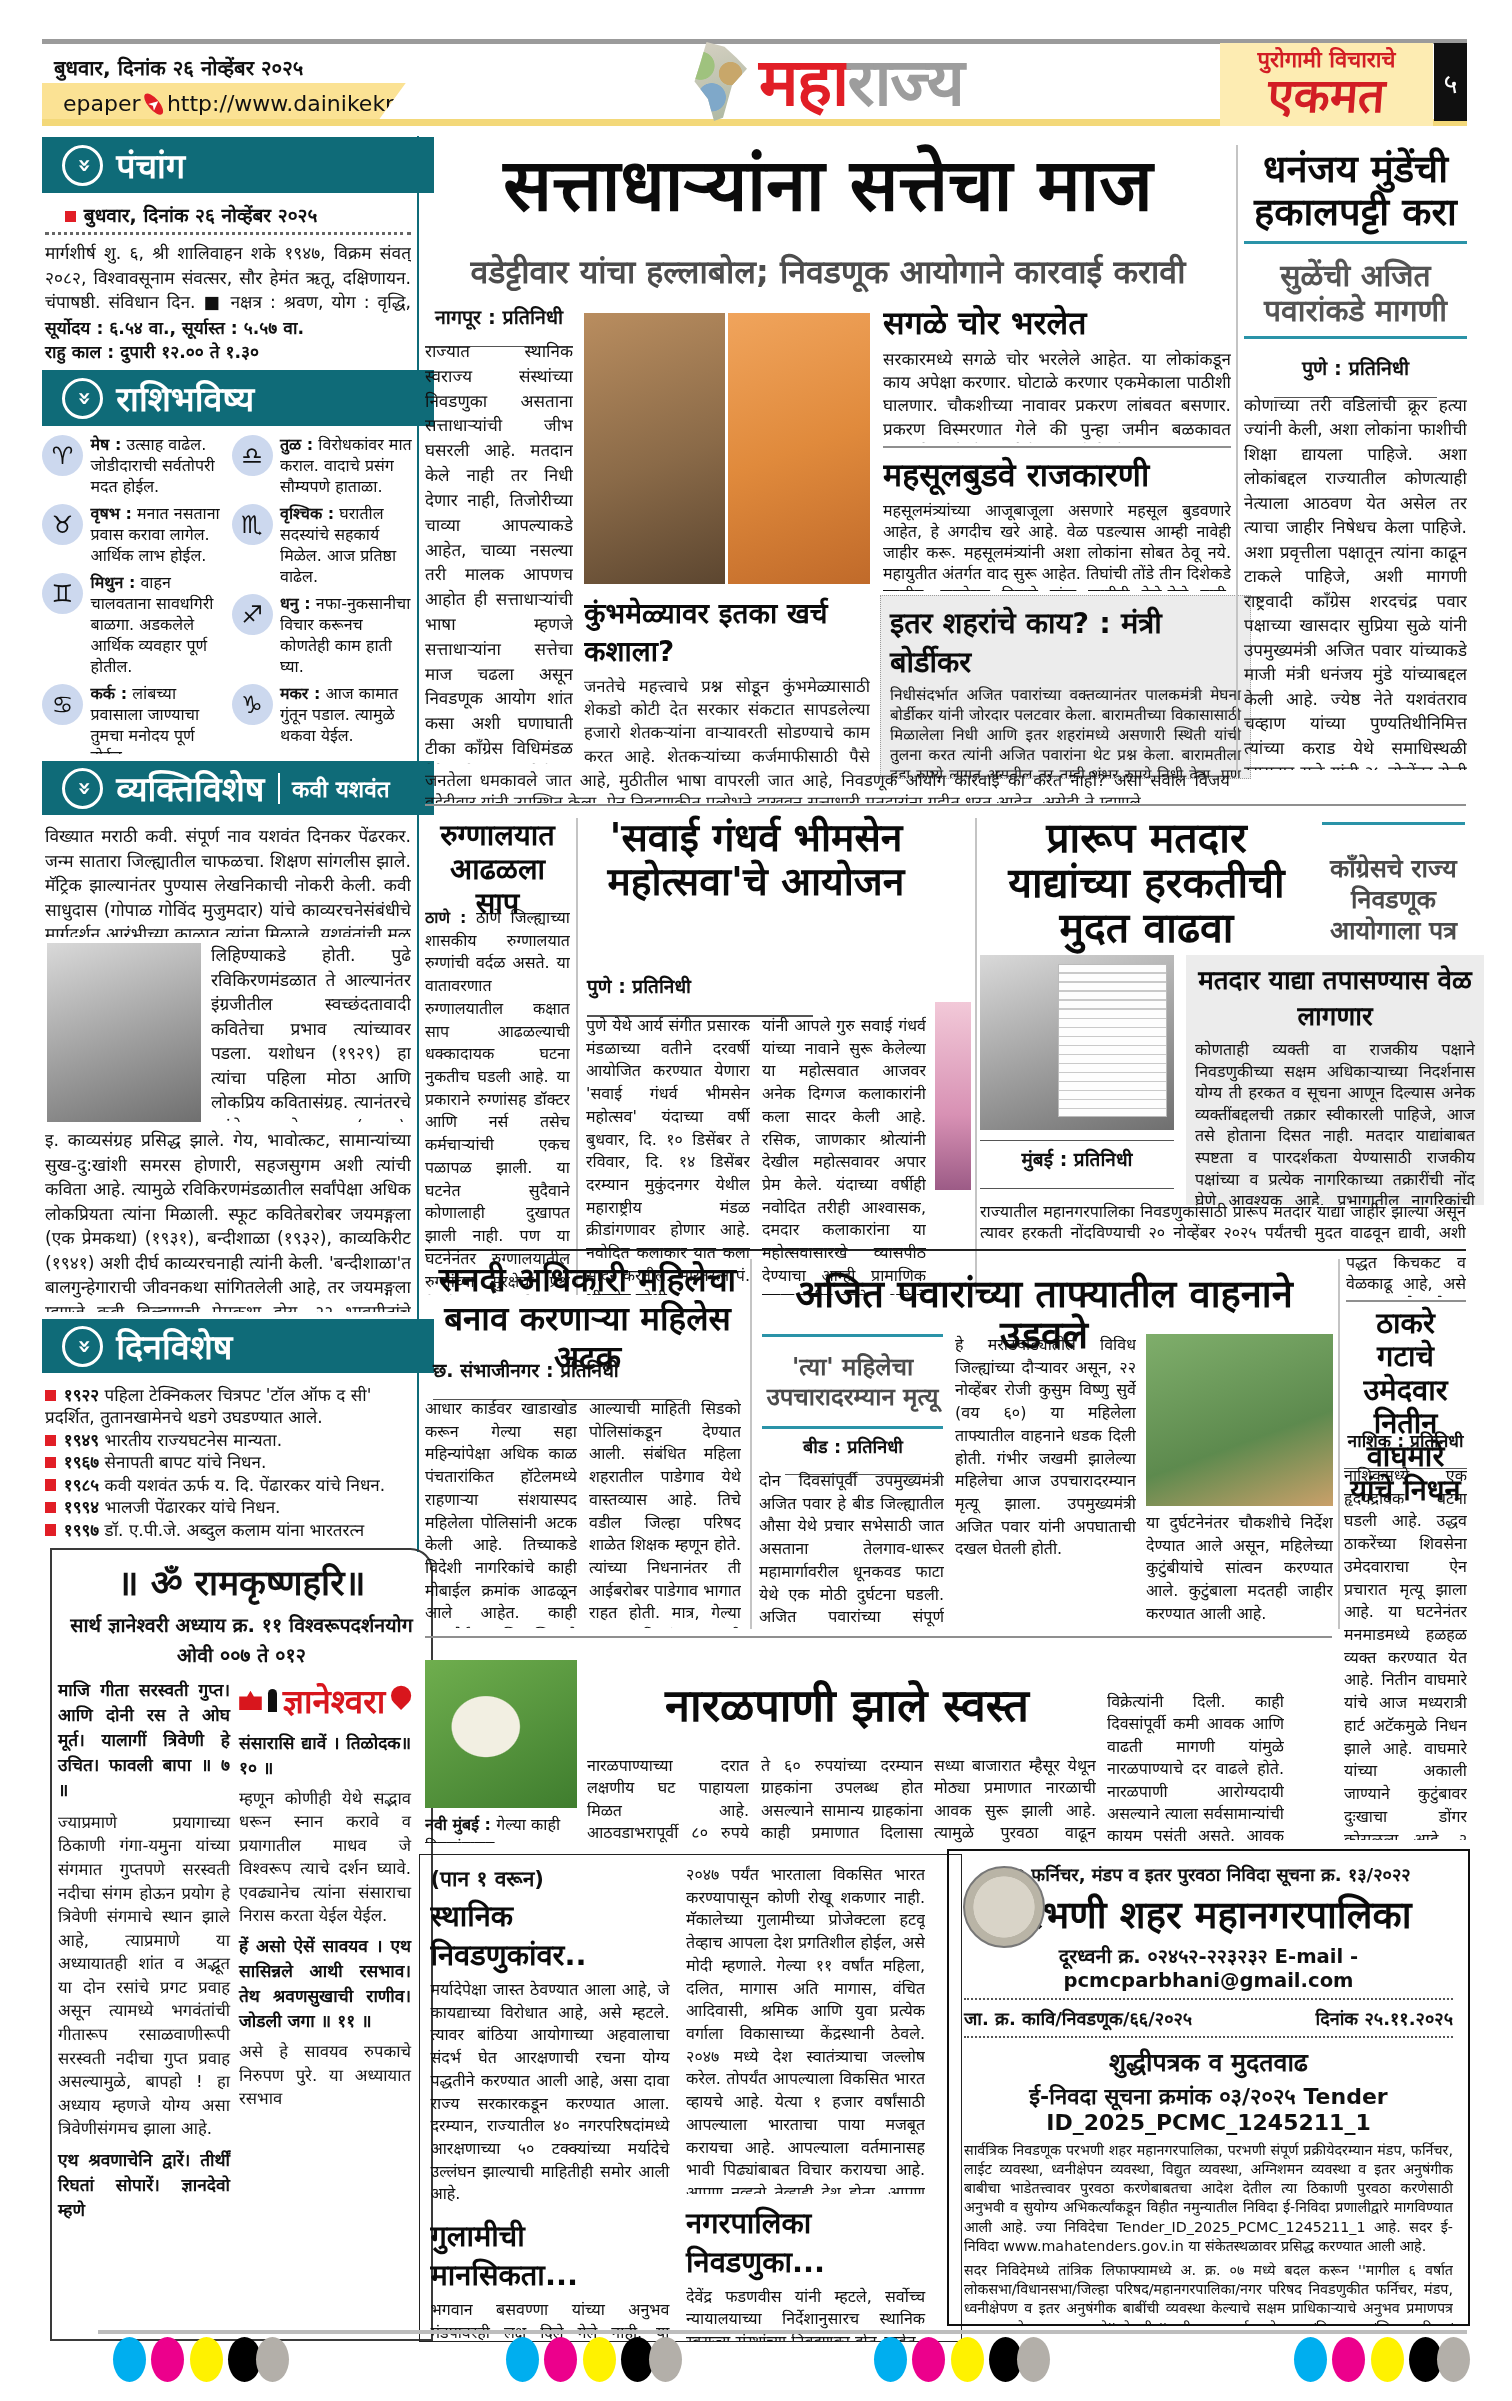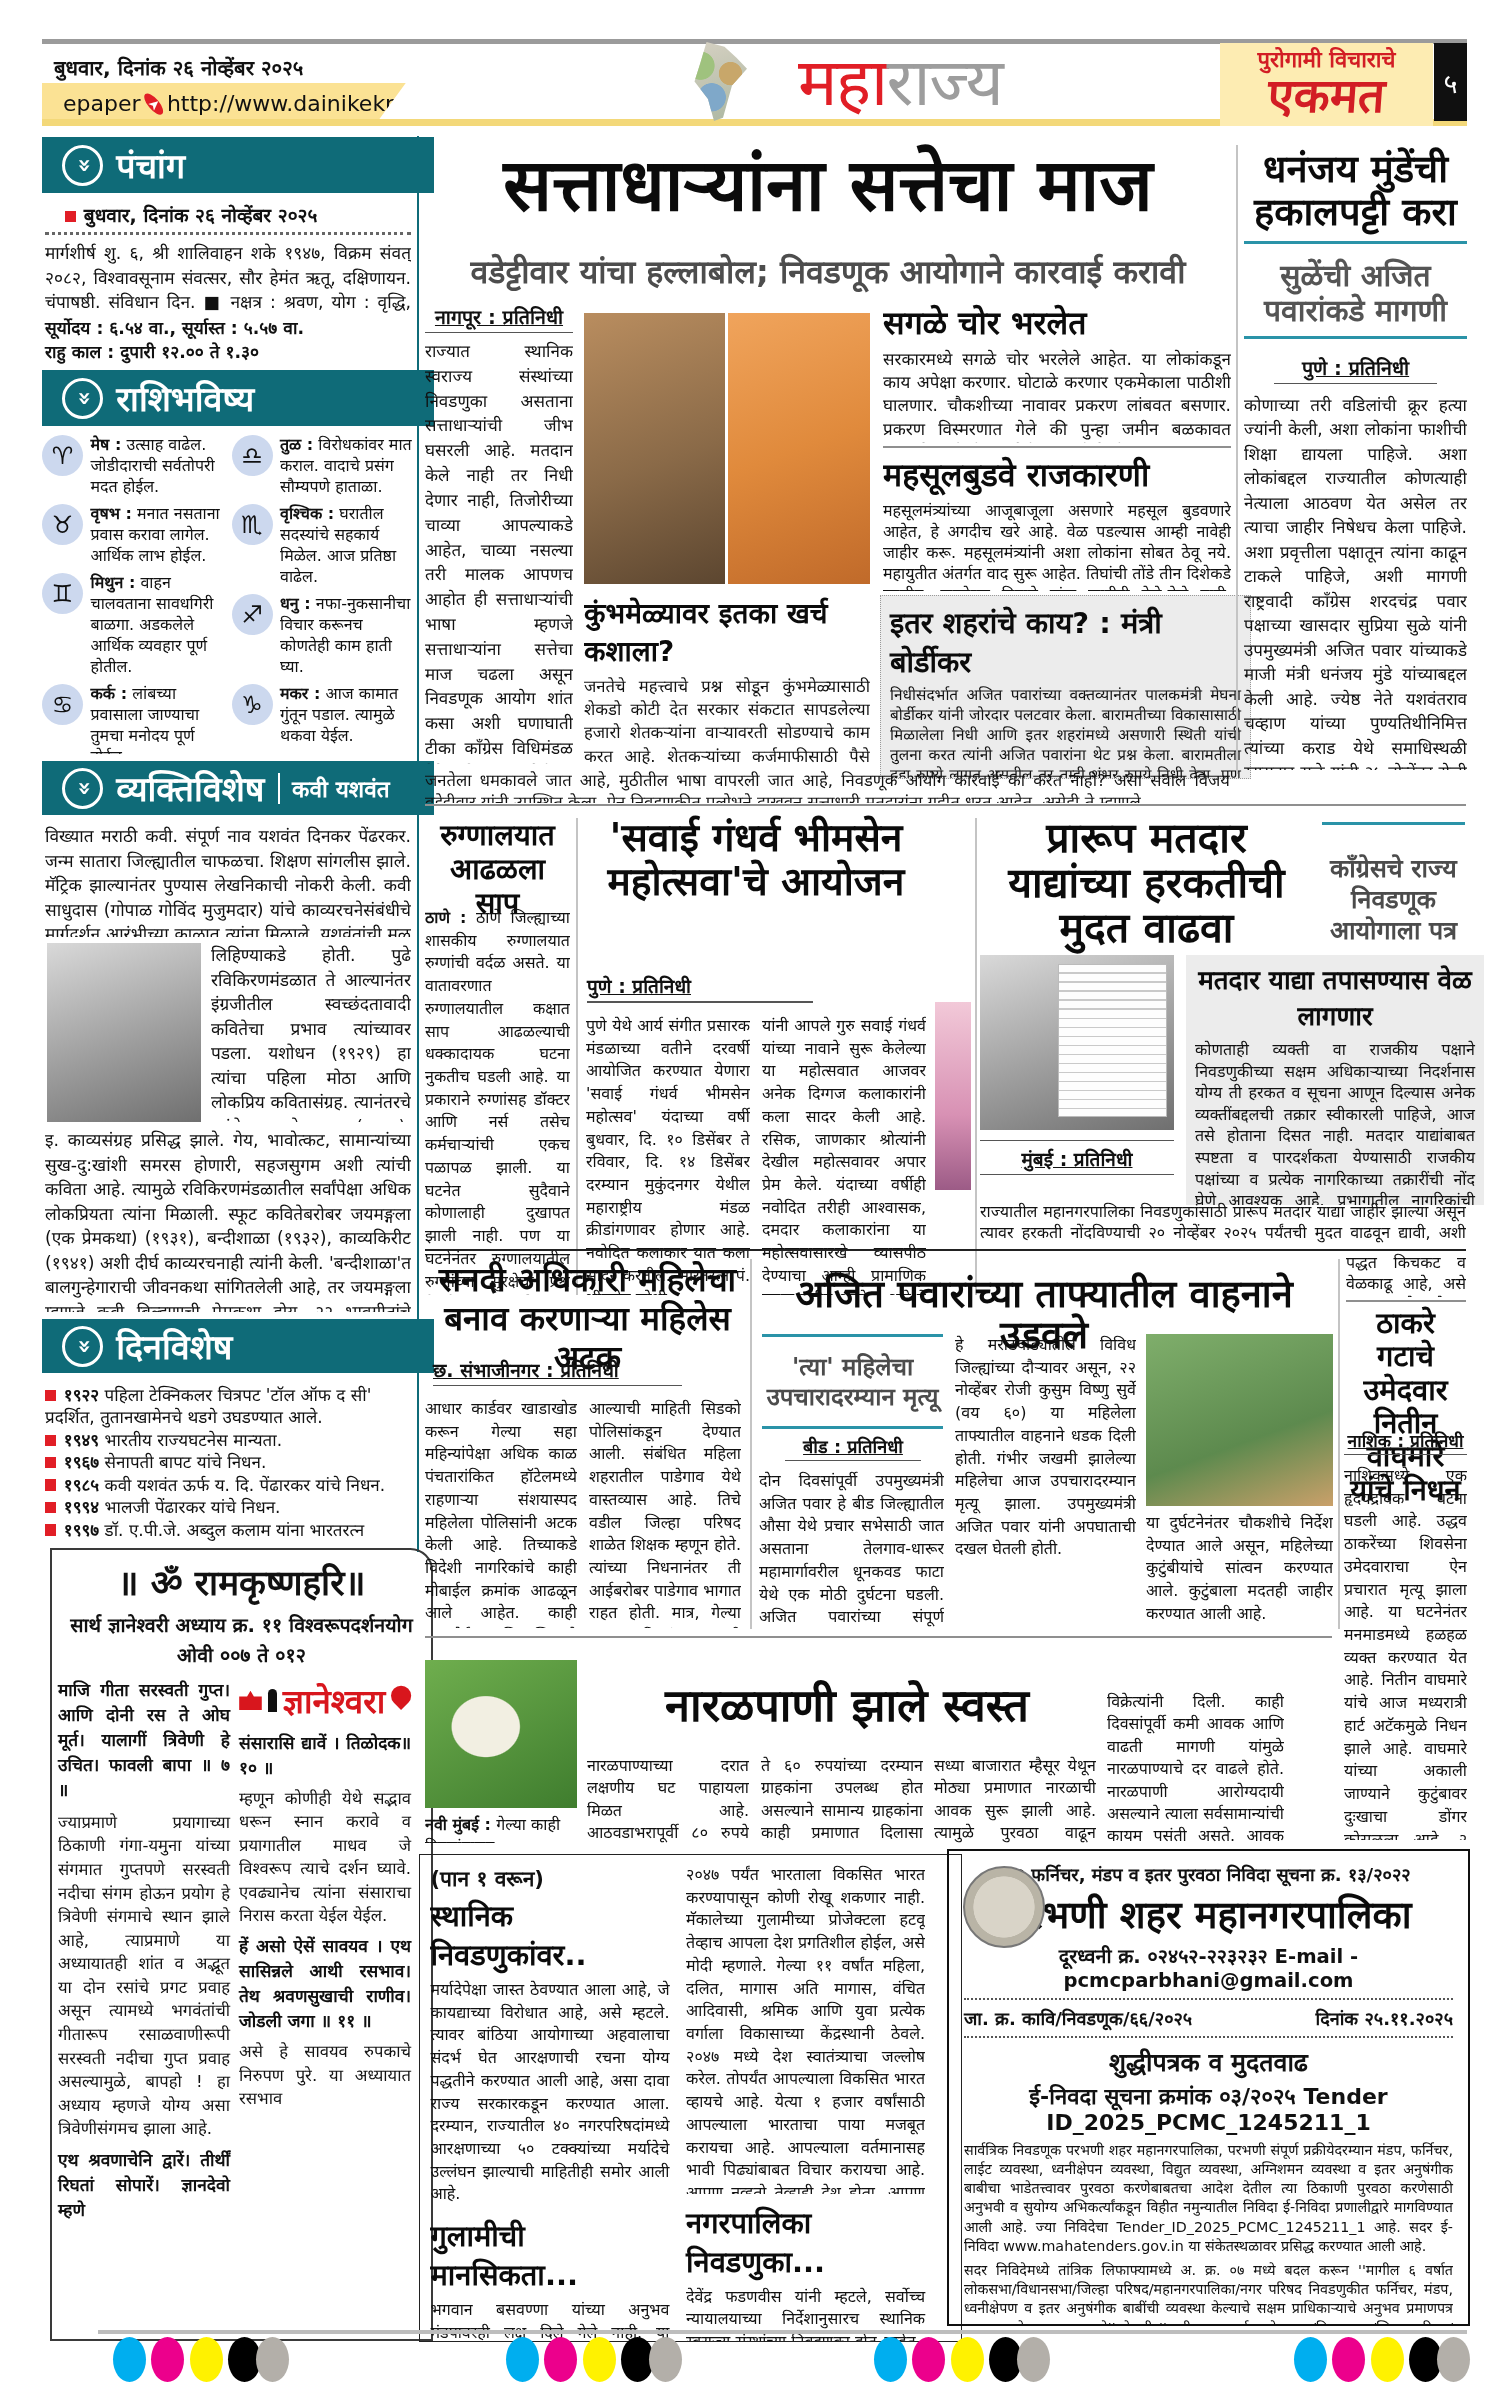--- a/index.html
+++ b/index.html
@@ -10,21 +10,21 @@
   .ctr{text-align:center;}
   .b{font-weight:bold;}
   .clip{overflow:hidden;}
   
   .grayrule{background:#9b9b9b;}
   .yellowrule{background:#f3d879;}
   .epaper{background:#fbe294;clip-path:polygon(0 0,97% 0,89% 100%,0 100%);
           display:flex;align-items:center;gap:7.5px;padding-left:21px;font-size:22px;}
   .ep-ic{display:inline-flex;width:25.6px;height:25.6px;border-radius:50%;background:#e11e26;color:#fff;
          align-items:center;justify-content:center;font-size:13.6px;transform:rotate(-40deg);}
-  .masthead{font-size:66px;font-weight:400;letter-spacing:-1.5px;line-height:1;margin-left:39px;}
+  .masthead{font-size:66px;font-weight:700;letter-spacing:-1.5px;line-height:1;}
   .mh-red{color:#e11e26;}
   .mh-gray{color:#9d9d9d;}
   .brandbox{background:#fdecb2;text-align:center;padding-top:4.5px;}
   .brand-kick{color:#d21d24;font-size:22px;font-weight:bold;line-height:1.1;}
   .brand-name{color:#d21d24;font-size:47px;font-weight:800;line-height:1.0;transform:skewX(-4deg);}
   .pagenobox{background:#101010;color:#fff;display:flex;align-items:center;justify-content:center;font-size:27px;}
   .indiamap{background:
      radial-gradient(circle at 30% 30%,#9fc27e 0 18%,transparent 19%),
      radial-gradient(circle at 70% 40%,#c8a76a 0 16%,transparent 17%),
      radial-gradient(circle at 45% 70%,#7fa8c9 0 20%,transparent 21%),
@@ -40,21 +40,21 @@
   .dotted{border-top:3px dotted #666;}
   .smtxt{font-size:17.3px;line-height:1.42;}
   
   .zcol{display:flex;flex-direction:column;gap:6.8px;}
   .zcell{display:flex;gap:7.5px;align-items:flex-start;}
   .zicon{flex:0 0 41px;width:41px;height:41px;border-radius:50%;background:#ccd8ee;color:#101010;
          display:flex;align-items:center;justify-content:center;font-size:24px;}
   .ztext{font-size:16px;line-height:1.3;}
   
   .hl{font-weight:800;color:#0b0b0b;}
-  .byline{font-weight:bold;border-bottom:1.5px solid #555;padding-bottom:2px;text-decoration:underline;}
+  .byline{font-weight:bold;border-bottom:1.5px solid #555;padding-bottom:16px;}
   .kicker{color:#4c4c4c;font-weight:800;border-top:3px solid #2a93a8;border-bottom:3px solid #2a93a8;
           display:flex;align-items:center;justify-content:center;text-align:center;line-height:1.25;}
   .graybox{background:#ececec;}
   .vline{background:#c4c4c4;width:1.5px;}
   .hline{background:#8f8f8f;height:1.5px;}
   .photo{background:linear-gradient(160deg,#b98d5f,#8a6a48 55%,#5c4630);}
   .photo2{background:linear-gradient(160deg,#f0a45c,#e08a3c 50%,#c06a2a);}
   .photo-acc{background:linear-gradient(160deg,#7fae6b,#5d8a4e 60%,#caa06a);}
   .photo-coco{background:radial-gradient(ellipse at 40% 45%,#f2efe2 0 26%,transparent 27%),linear-gradient(150deg,#6fae4e,#3f7d2e);}
   .photo-sing{background:linear-gradient(180deg,#f2c9d8,#d891b4 60%,#9c5b86);}

